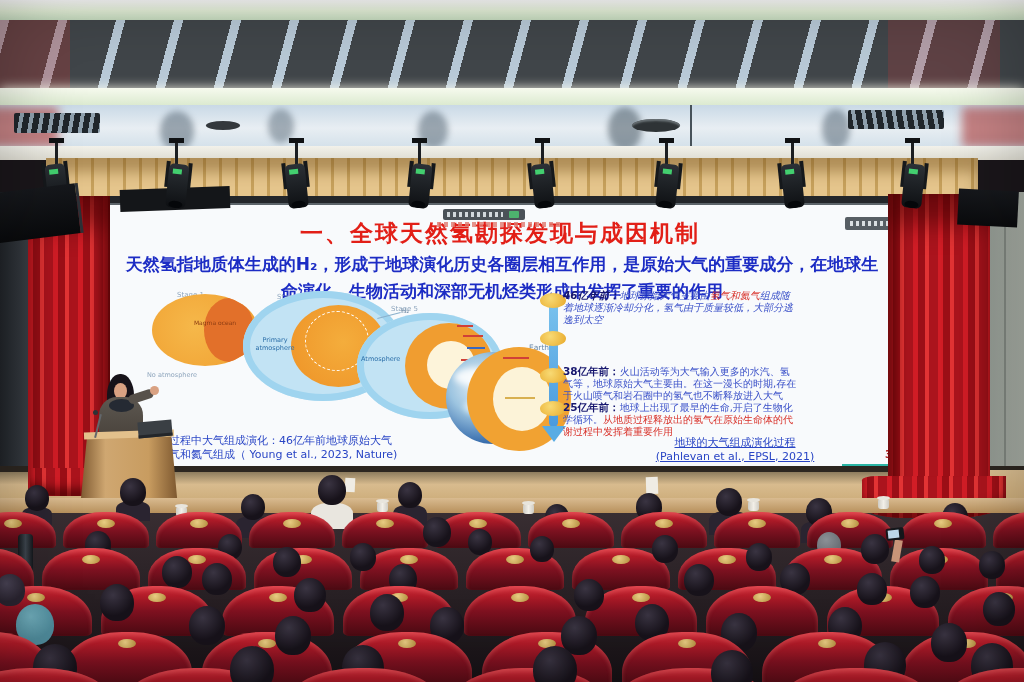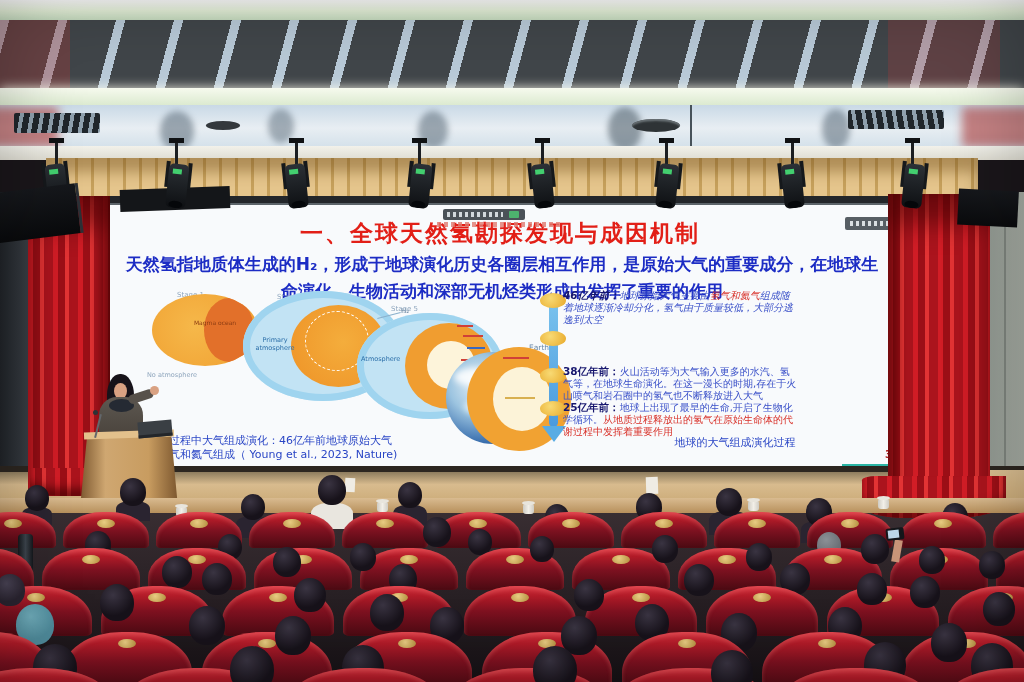--- a/index.html
+++ b/index.html
@@ -194,32 +194,33 @@
     <div class="abs" style="left:437px;top:221px;width:0;height:0;border-left:12px solid rgba(0,0,0,0);border-right:12px solid rgba(0,0,0,0);border-top:16px solid #58ace4;"></div>
     <div class="abs" style="left:435px;top:88px;width:26px;height:15px;border-radius:50%;background:radial-gradient(circle at 40% 35%,#f8da74,#e8a828);"></div>
     <div class="abs" style="left:435px;top:126px;width:26px;height:15px;border-radius:50%;background:radial-gradient(circle at 40% 35%,#f8da74,#e8a828);"></div>
     <div class="abs" style="left:435px;top:163px;width:26px;height:15px;border-radius:50%;background:radial-gradient(circle at 40% 35%,#f8da74,#e8a828);"></div>
     <div class="abs" style="left:435px;top:196px;width:26px;height:15px;border-radius:50%;background:radial-gradient(circle at 40% 35%,#f8da74,#e8a828);"></div>
 
     <div class="txt" style="left:458px;top:84px;width:236px;font-size:10px;line-height:1.2;color:#3a50c8;font-style:italic;">
       <b style="color:#16166e;font-size:10.5px;">46亿年前：</b><span>地球原始大气主要由</span><span style="color:#d83028;">氢气和氦气</span><span>组成随着地球逐渐冷却分化，氢气由于质量较低，大部分逃逸到太空</span>
     </div>
     <div class="txt" style="left:458px;top:160px;width:236px;font-size:10px;line-height:1.2;color:#3a50c8;">
-      <b style="color:#16166e;font-size:10.5px;">38亿年前：</b><span>火山活动等为大气输入更多的水汽、氢气等，在地球生命演化。在这一漫长的时期,存在于火山喷气和岩石圈中的氢气也不断释放进入大气</span>
+      <b style="color:#16166e;font-size:10.5px;">38亿年前：</b><span>火山活动等为大气输入更多的水汽、氢气等，地球原始大气主要由。在这一漫长的时期,存在于火山喷气和岩石圈中的氢气也不断释放进入大气</span>
     </div>
     <div class="txt" style="left:458px;top:196px;width:236px;font-size:10px;line-height:1.2;color:#3a50c8;">
       <b style="color:#16166e;font-size:10.5px;">25亿年前：</b><span>地球上出现了最早的生命,开启了生物化学循环。</span><span style="color:#d83028;">从地质过程释放出的氢气在原始生命体的代谢过程中发挥着重要作用</span>
     </div>
 
     <div class="txt" style="left:20px;top:229px;width:400px;font-size:11px;line-height:1.25;color:#2945c5;">
       <div>地球演化过程中大气组成演化：46亿年前地球原始大气</div>
       <div>主要由氢气和氦气组成（ Young et al., 2023, Nature)</div>
     </div>
-    <div class="txt" style="left:492px;top:231px;width:276px;text-align:center;font-size:11px;line-height:1.25;color:#2945c5;">
+    <div class="txt" style="left:492px;top:231px;width:276px;text-align:center;font-size:11px;line-height:1.25;color:#2945c5;text-decoration:underline;">
       <div>地球的大气组成演化过程</div>
+      <div>(Pahlevan et al., EPSL,  2021)</div>
     </div>
     <div class="txt" style="left:780px;top:244px;font-size:10px;font-weight:700;color:#b02020;">3</div>
     <div class="abs" style="left:737px;top:259px;width:54px;height:7px;background:#2ab5a5;"></div>
     <div class="abs" style="left:38px;top:250px;width:9px;height:6px;background:#2ab5a5;"></div>
   </div>
 
   <div class="abs curtain" style="left:28px;top:196px;width:82px;height:300px;z-index:25;box-shadow:inset 0 30px 26px rgba(60,0,0,.55),inset -8px 0 10px rgba(60,0,0,.5);"></div>
   <div class="abs curtain" style="left:30px;top:468px;width:86px;height:28px;z-index:25;border-radius:0 0 45% 35%;box-shadow:inset 0 -8px 8px rgba(60,0,0,.6);"></div>
   <div class="abs curtain" style="left:888px;top:194px;width:102px;height:300px;z-index:25;box-shadow:inset 0 30px 26px rgba(60,0,0,.55),inset 8px 0 10px rgba(60,0,0,.5);"></div>
   <div class="abs curtain" style="left:862px;top:476px;width:144px;height:42px;z-index:26;border-radius:10% 0 38% 30%;box-shadow:inset 0 -10px 10px rgba(60,0,0,.6);"></div>

